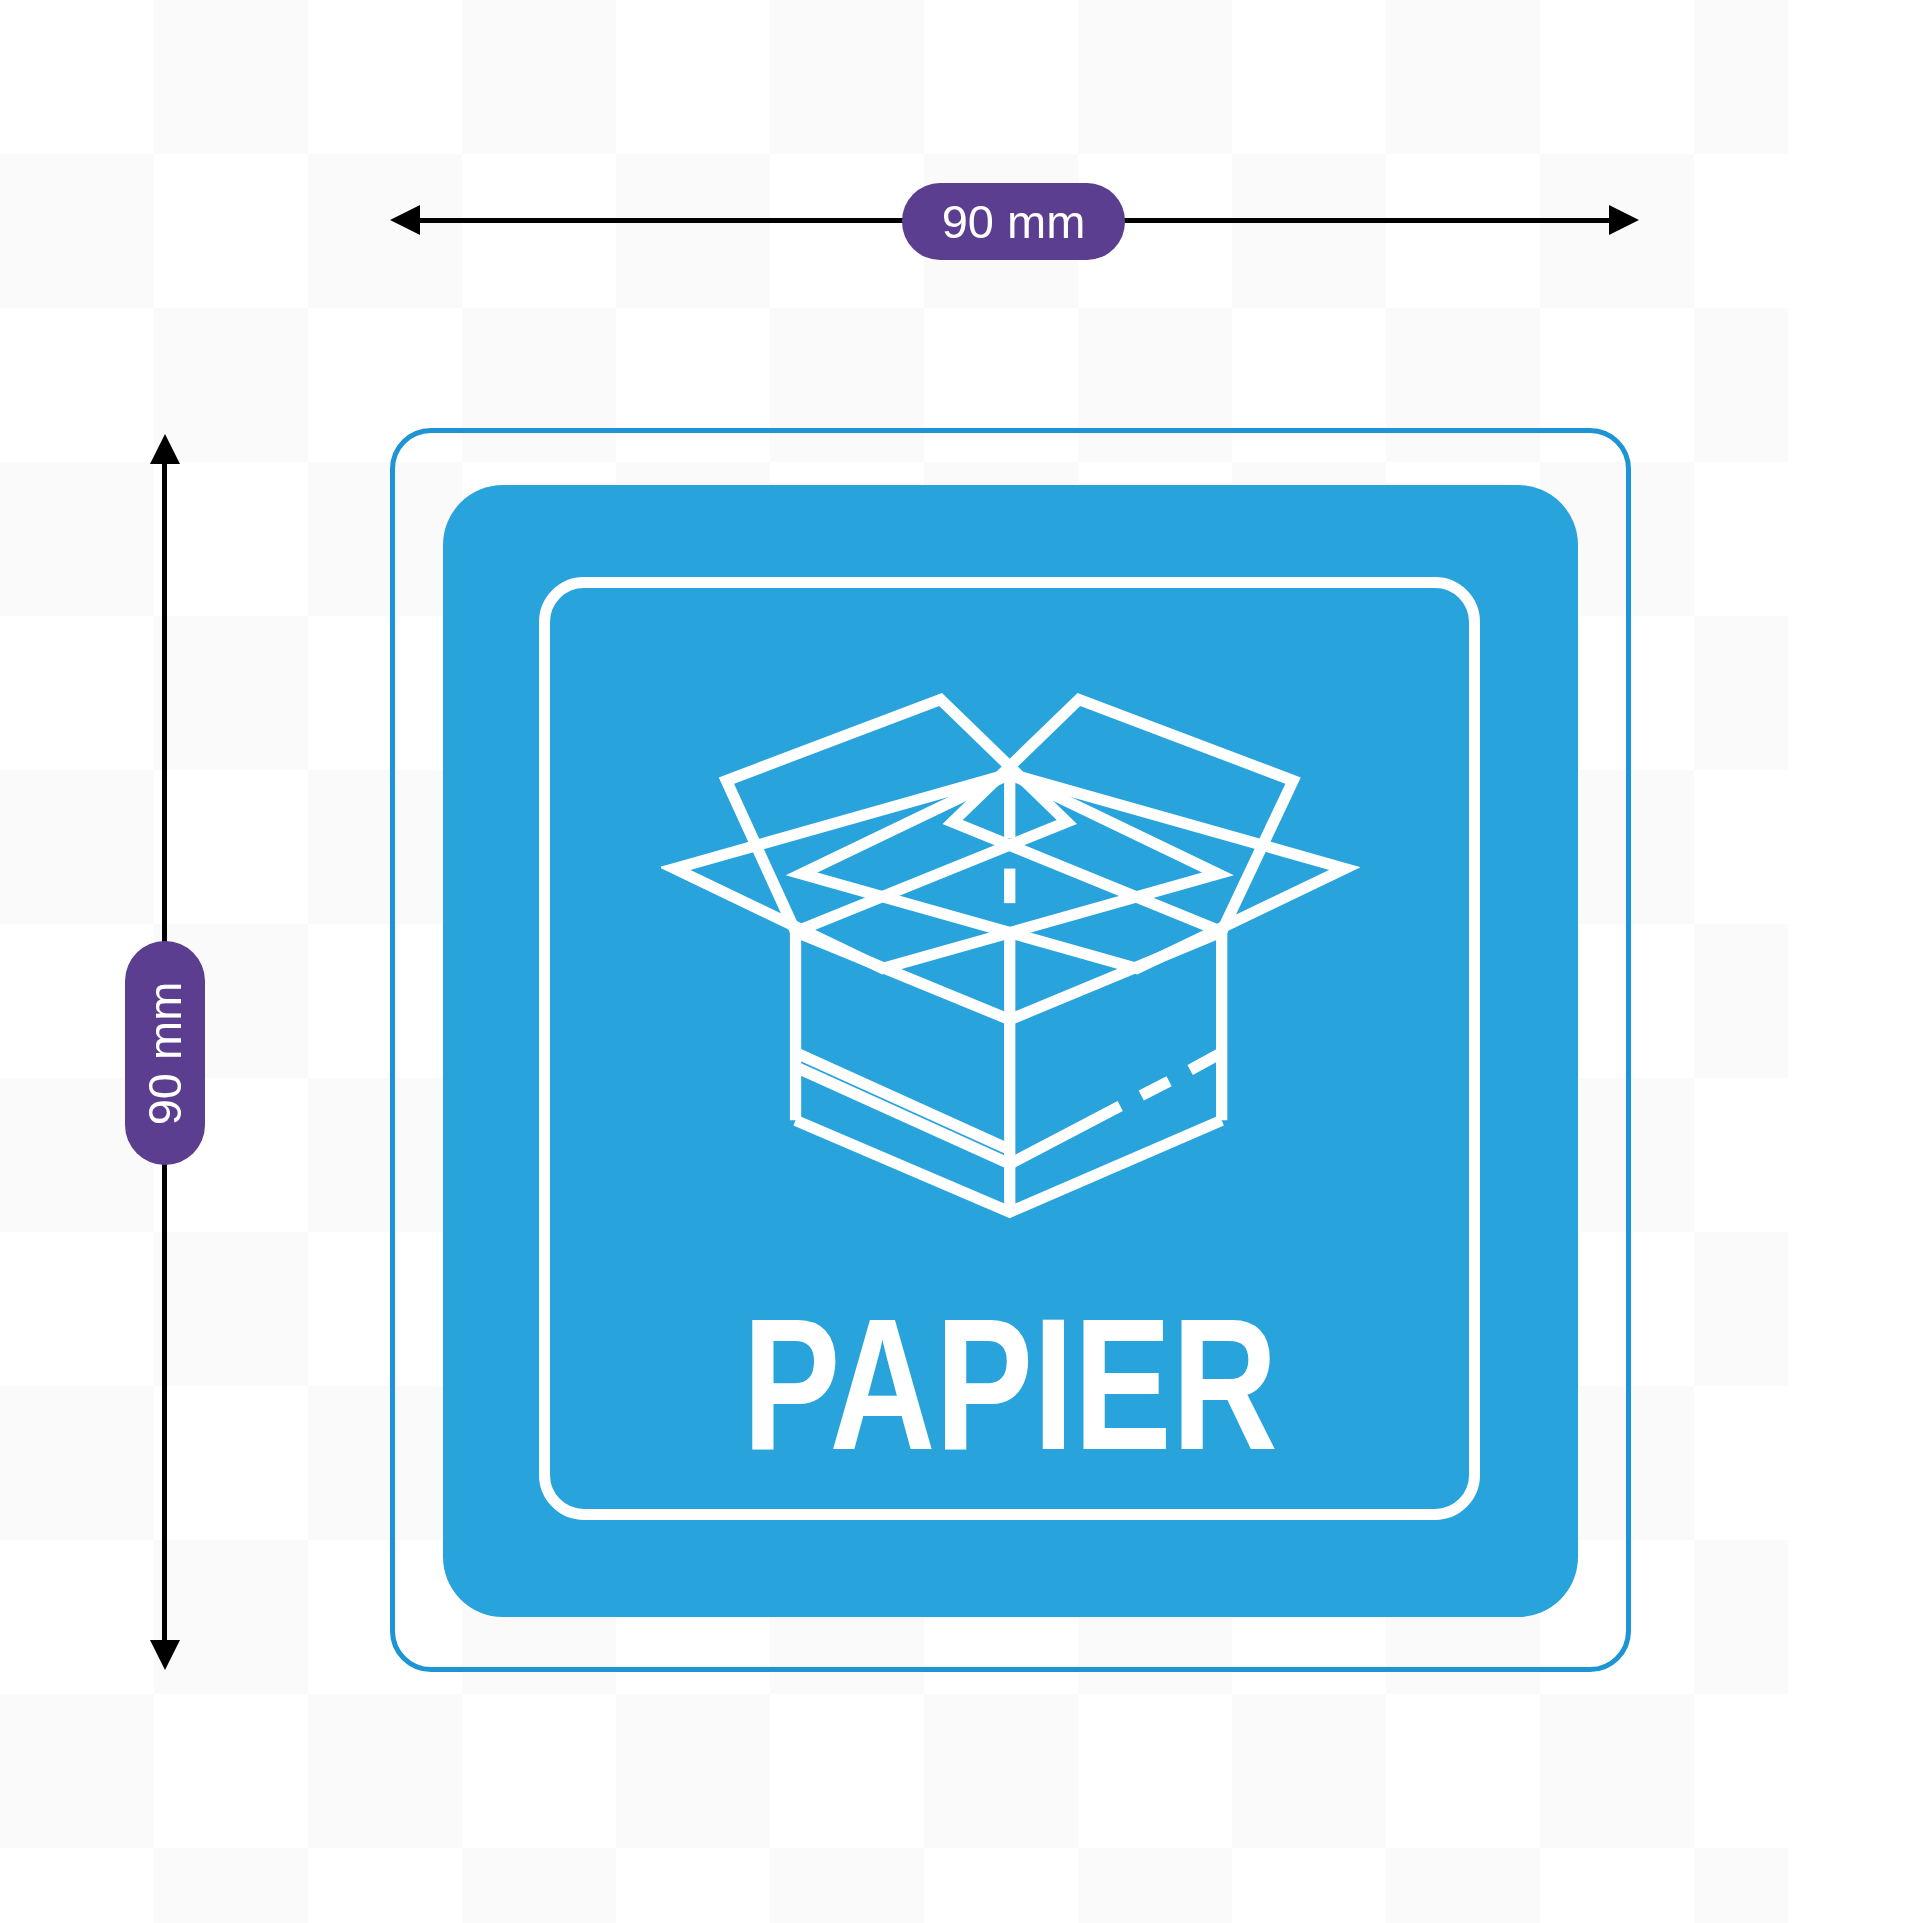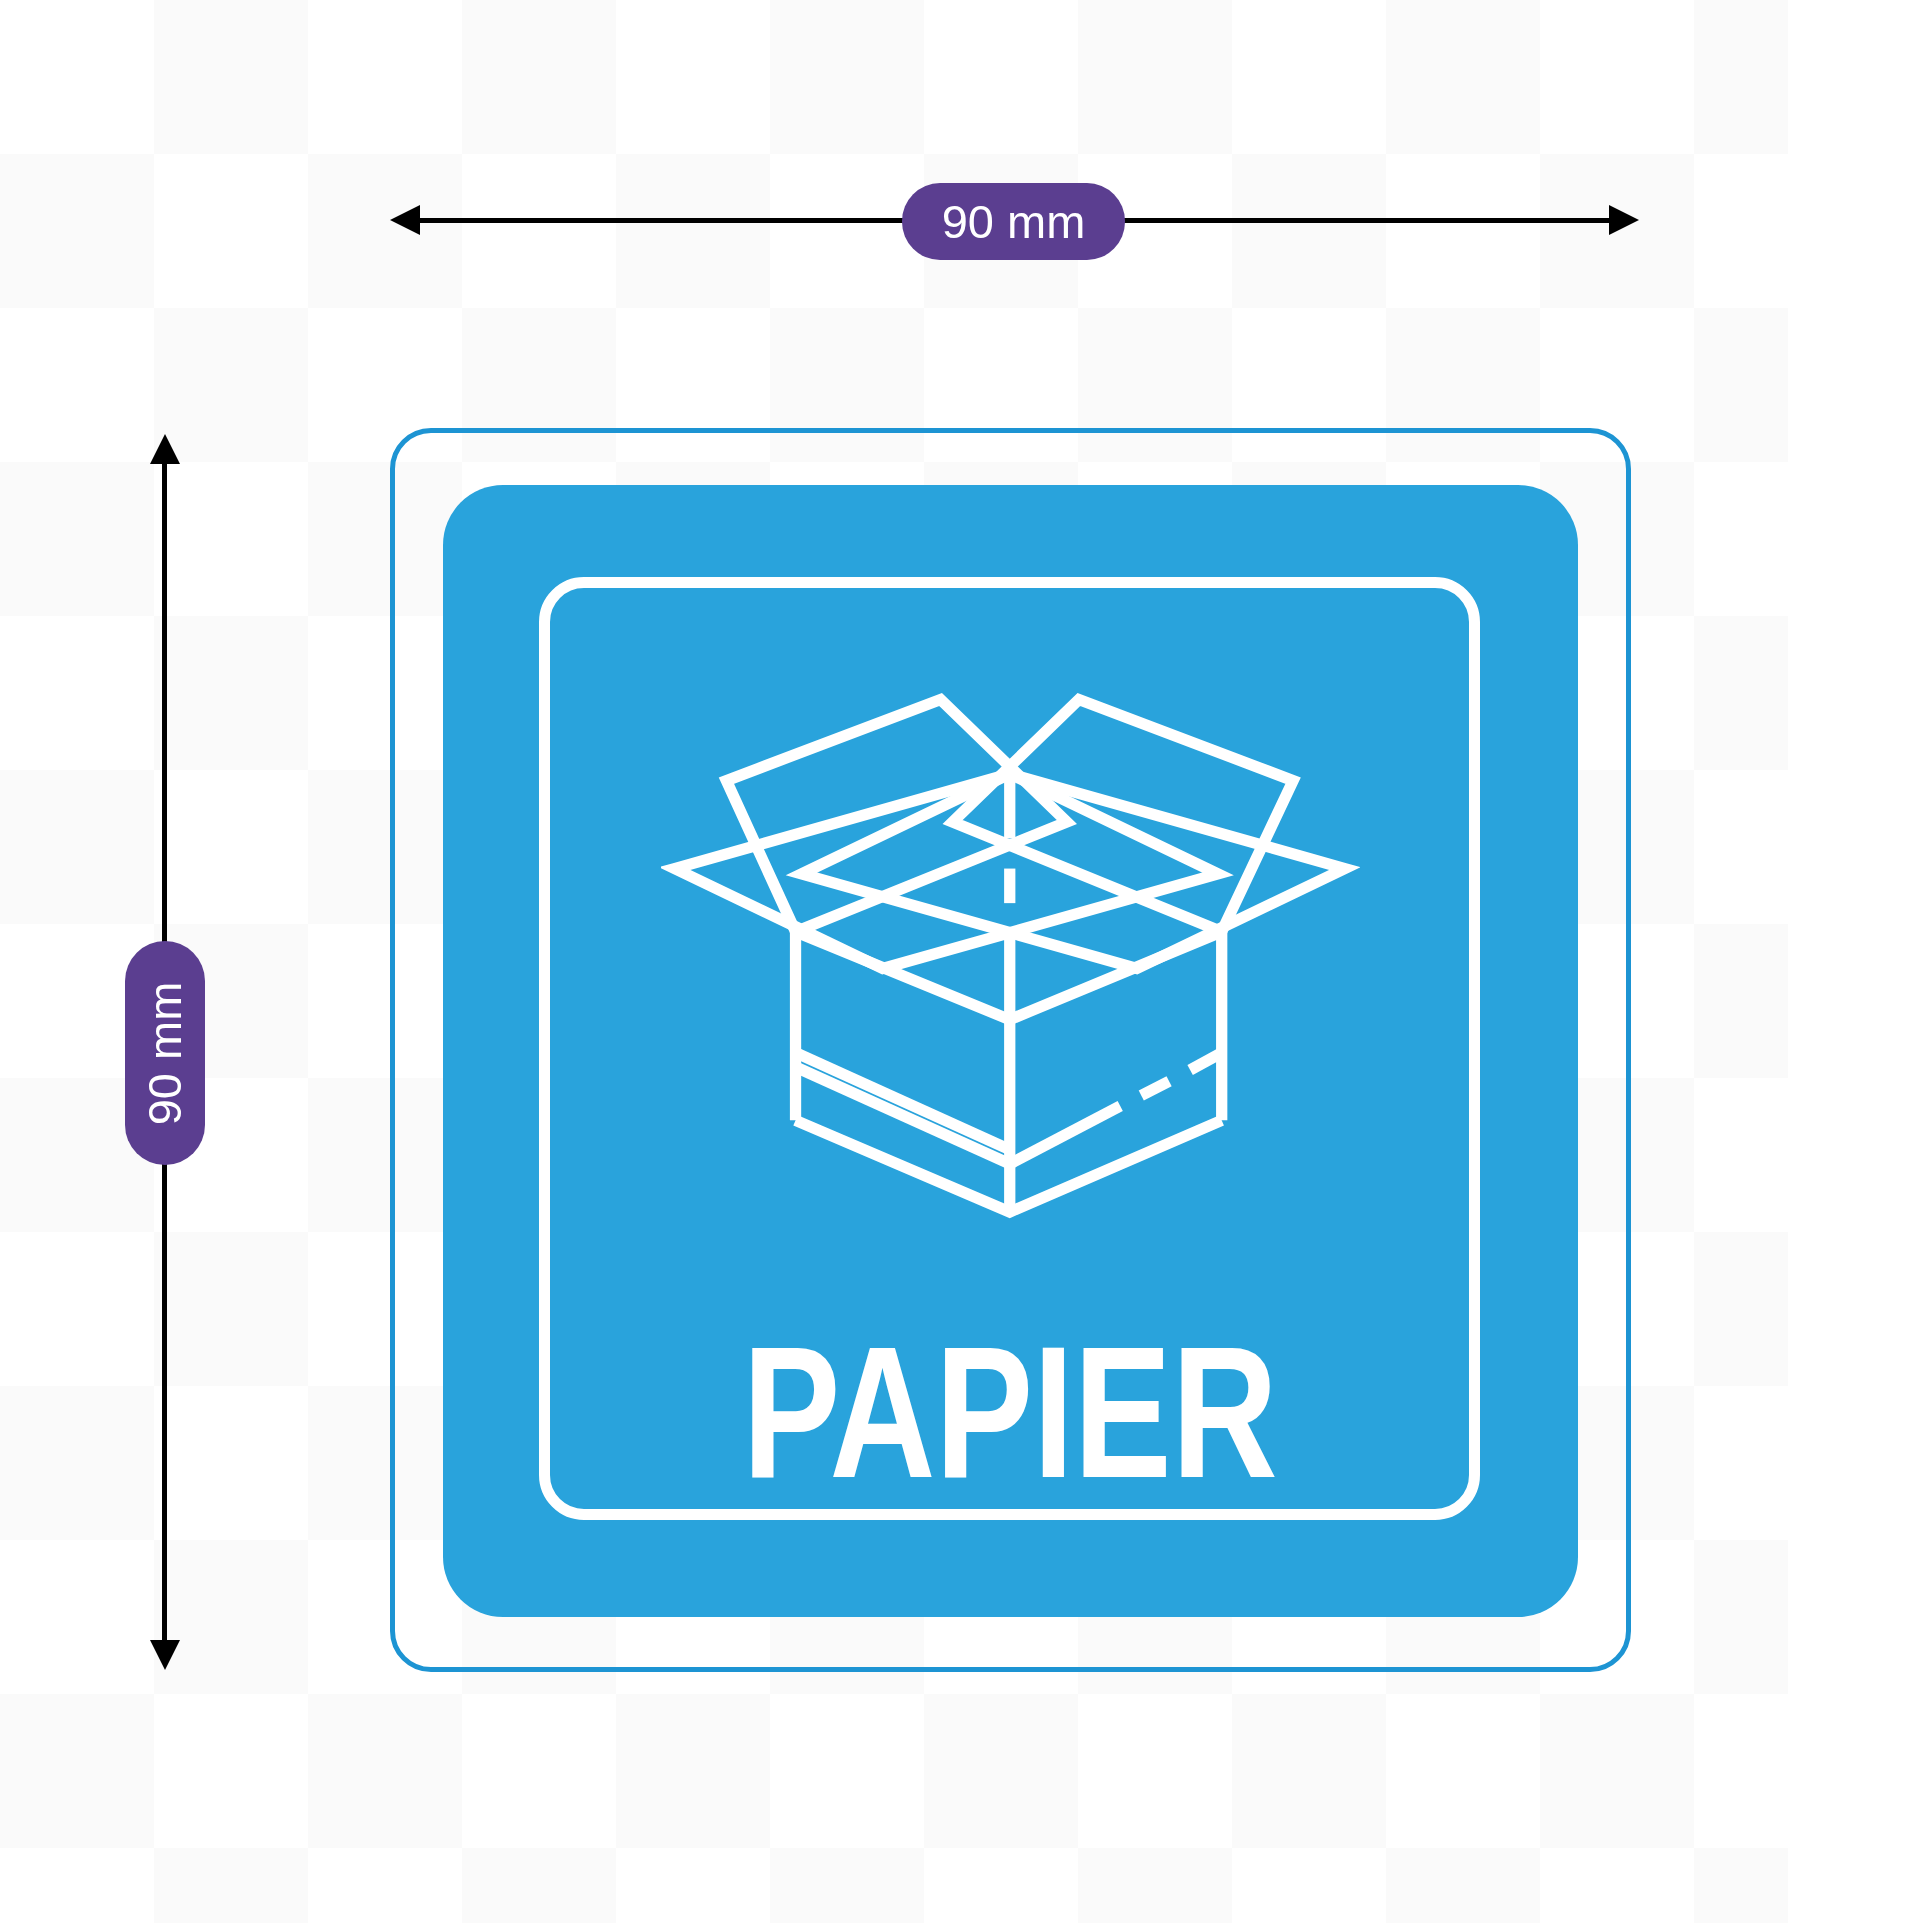--- a/index.html
+++ b/index.html
@@ -35,21 +35,21 @@
   .sticker-white-ring{
     position:absolute;left:539px;top:577px;width:941px;height:943px;
     box-sizing:border-box;border:11.3px solid var(--white);border-radius:45px;
     background:transparent;
   }
   .box-icon-svg{
     position:absolute;left:661px;top:688px;width:699px;height:534px;
     color:var(--white);
   }
   .sticker-word-wrap{
-    position:absolute;left:539px;top:1322px;width:941px;height:180px;
+    position:absolute;left:539px;top:1294px;width:941px;height:180px;
     display:flex;align-items:center;justify-content:center;
   }
   .sticker-word{
     color:var(--white);font-weight:700;font-size:188px;line-height:1;
     transform:scaleX(0.78);letter-spacing:0px;white-space:nowrap;
   }
 
   
   .dim-line-h{
     position:absolute;left:416px;top:218px;width:1196px;height:4.5px;background:var(--arrow);

